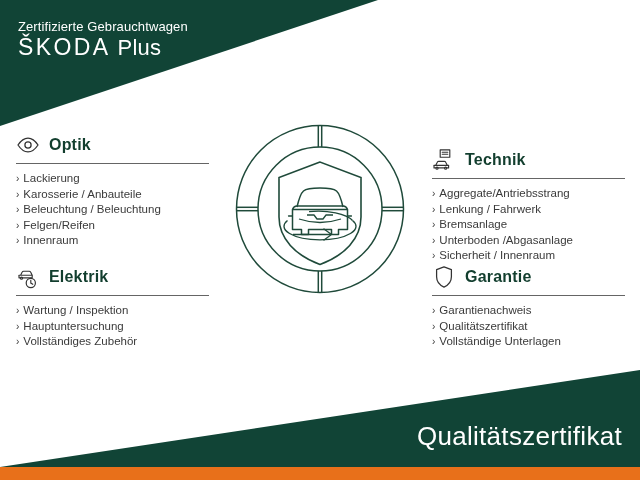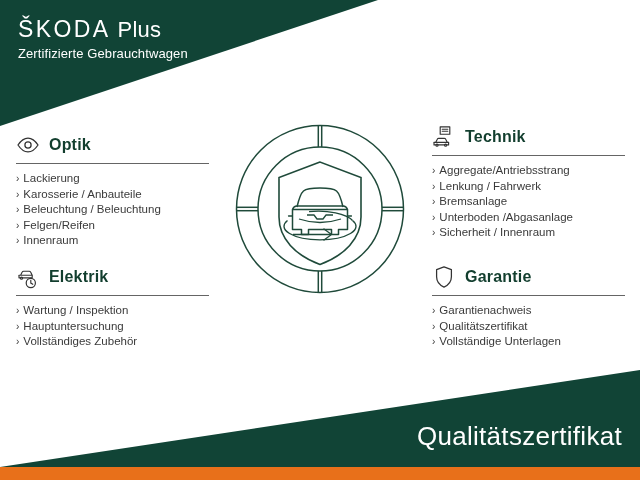--- a/index.html
+++ b/index.html
@@ -159,25 +159,25 @@
     <polygon points="0,0 378,0 0,126" fill="#114436"></polygon>
   </svg>
 
   <svg class="shape" id="bottom-green" viewBox="0 0 640 110" preserveAspectRatio="none">
     <polygon points="640,0 640,97 0,97" fill="#114436"></polygon>
   </svg>
 
   <div id="orange-strip"></div>
 
   <div id="header-block">
+    <div id="brand-sub">Zertifizierte Gebrauchtwagen</div>
     <div id="brand-line">
       <span id="brand-skoda">ŠKODA</span>
       <span id="brand-plus">Plus</span>
     </div>
-    <div id="brand-sub">Zertifizierte Gebrauchtwagen</div>
   </div>
 
   <div class="column" id="col-left">
 
     <div class="section" style="top:132px;">
       <div class="sec-head">
         <svg class="sec-icon" viewBox="0 0 24 24">
           <path d="M2 12c3-4.6 6.4-6.9 10-6.9S19 7.4 22 12c-3 4.6-6.4 6.9-10 6.9S5 16.6 2 12z" fill="none" stroke="#333" stroke-width="1.25"></path>
           <circle cx="12" cy="12" r="3.1" fill="none" stroke="#333" stroke-width="1.25"></circle>
         </svg>
@@ -232,21 +232,21 @@
         <li>
             <span class="chev">›</span>
             <span>Vollständiges Zubehör</span>
           </li>
       </ul>
     </div>
   </div>
 
   <div class="column" id="col-right">
 
-    <div class="section" style="top:124px;">
+    <div class="section" style="top:147px;">
       <div class="sec-head">
         <svg class="sec-icon" viewBox="0 0 24 24">
           <path d="M8.2 1.8h9.6v7.4H8.2z" fill="none" stroke="#333" stroke-width="1.15" stroke-linejoin="round"></path>
           <path d="M10.2 4.3h5.6M10.2 6.3h5.6" fill="none" stroke="#333" stroke-width="1.05" stroke-linecap="round"></path>
           <path d="M2 17.4h14.6M3.6 17.4l1.7-3.2a1.6 1.6 0 0 1 1.4-.9h5.6a1.6 1.6 0 0 1 1.4.9l1.7 3.2" fill="none" stroke="#333" stroke-width="1.15" stroke-linecap="round"></path>
           <path d="M2 17.4v2.5h14.6v-2.5" fill="none" stroke="#333" stroke-width="1.15" stroke-linejoin="round"></path>
           <circle cx="5" cy="20.2" r="1.1" fill="none" stroke="#333" stroke-width="1.05"></circle>
           <circle cx="13.6" cy="20.2" r="1.1" fill="none" stroke="#333" stroke-width="1.05"></circle>
         </svg>
         <span class="sec-title">Technik</span>

